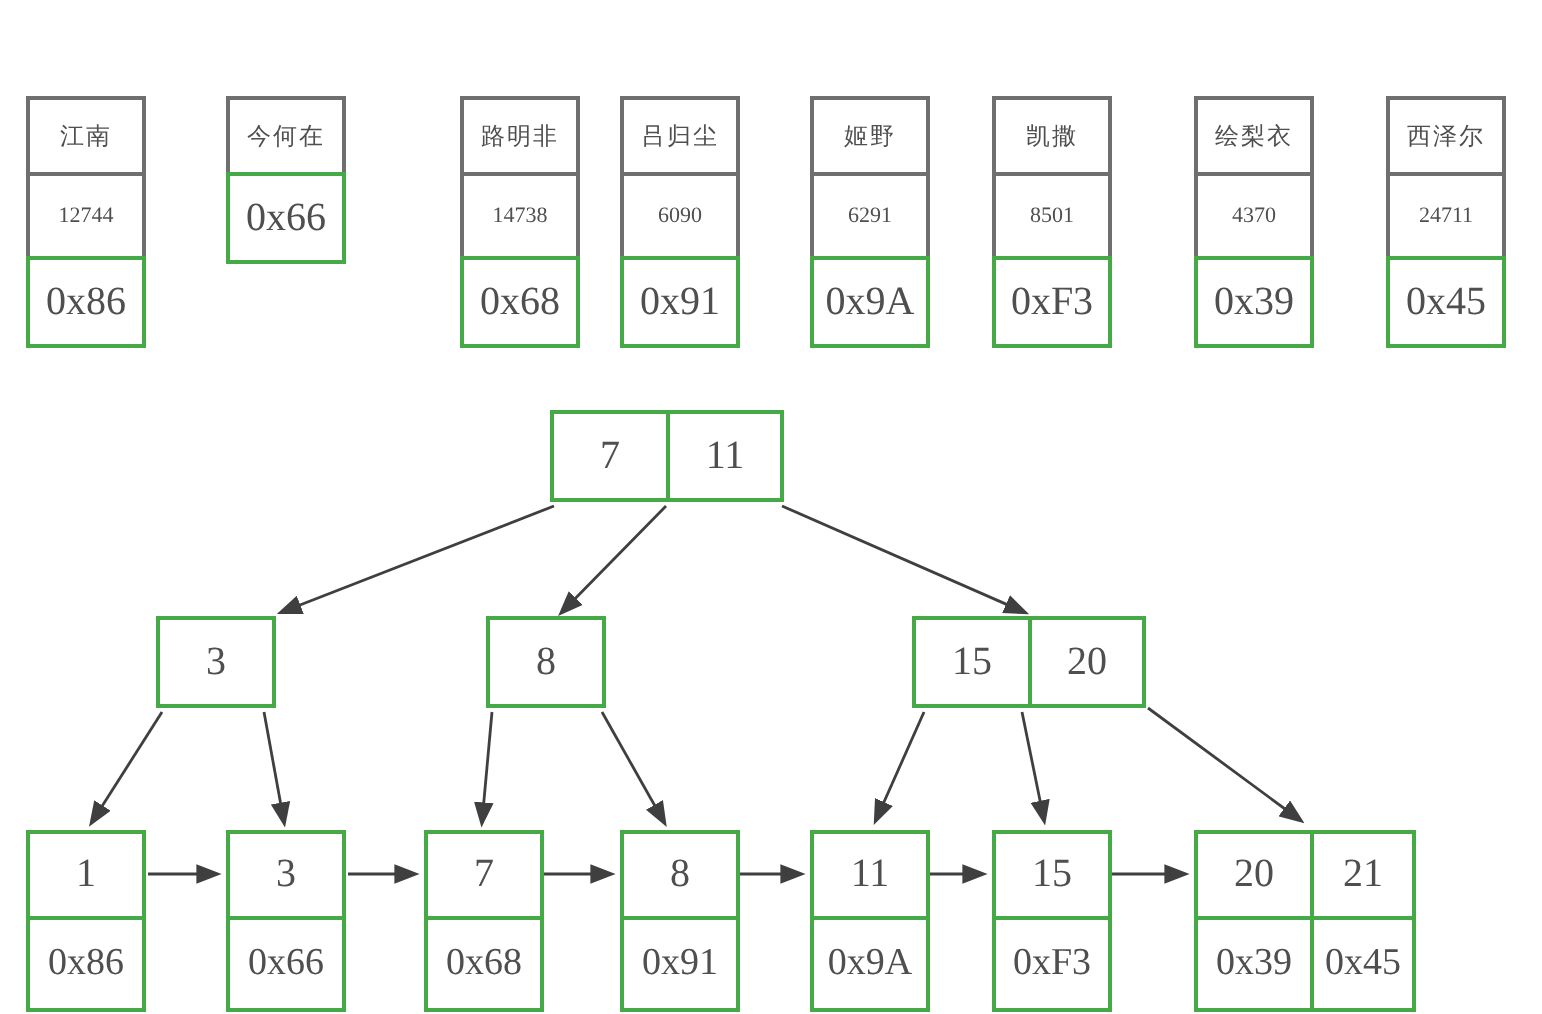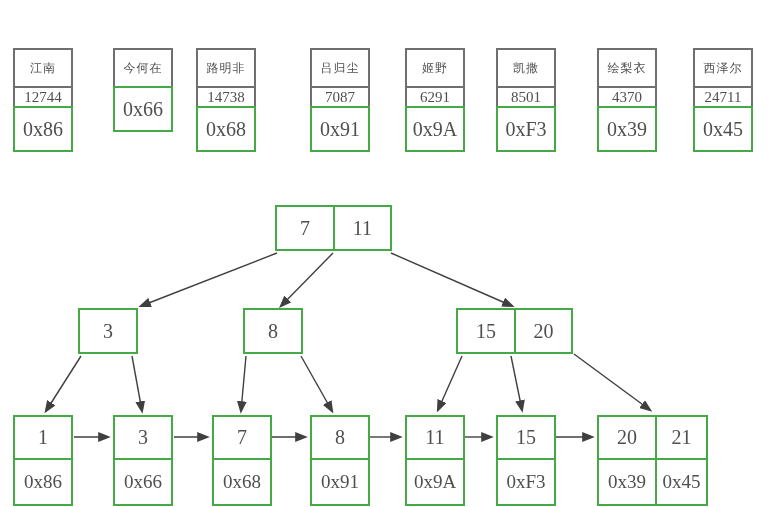--- a/index.html
+++ b/index.html
@@ -13,21 +13,21 @@
     position:relative;width:771px;height:507px;background:#fff;overflow:hidden;
     font-family:Liberation Serif, serif;color:var(--text);margin-top:20px;
   }
   
   .card{position:absolute;top:28px;width:60px;}
   .card .cell{
     box-sizing:border-box;width:60px;display:flex;align-items:center;justify-content:center;
     background:#fff;
   }
   .card .name{height:40px;border:2px solid var(--card_gray);font-size:12px;letter-spacing:1px;}
-  .card .rid{height:22px;border:2px solid var(--card_gray);margin-top:-2px;font-size:15px;}
+  .card .rid{height:44px;border:2px solid var(--card_gray);margin-top:-2px;font-size:11px;}
   .card .ptr{height:46px;border:2px solid var(--node_green);margin-top:-2px;font-size:20px;}
   
   .inode{position:absolute;top:288px;display:flex;}
   .ncell{
     box-sizing:border-box;width:60px;height:46px;border:2px solid var(--node_green);
     display:flex;align-items:center;justify-content:center;font-size:20px;background:#fff;
   }
   .ncell + .ncell{margin-left:-2px;width:59px;}
   
   .leaf{position:absolute;top:395px;width:60px;}
@@ -50,28 +50,28 @@
 
   <div class="card" style="left:13px">
     <div class="cell name">江南</div>
     <div class="cell rid">12744</div>
     <div class="cell ptr">0x86</div>
   </div>
   <div class="card" style="left:113px">
     <div class="cell name">今何在</div>
     <div class="cell ptr">0x66</div>
   </div>
-  <div class="card" style="left:196px">
+  <div class="card" style="left:230px">
     <div class="cell name">路明非</div>
     <div class="cell rid">14738</div>
     <div class="cell ptr">0x68</div>
   </div>
   <div class="card" style="left:310px">
     <div class="cell name">吕归尘</div>
-    <div class="cell rid">7087</div>
+    <div class="cell rid">6090</div>
     <div class="cell ptr">0x91</div>
   </div>
   <div class="card" style="left:405px">
     <div class="cell name">姬野</div>
     <div class="cell rid">6291</div>
     <div class="cell ptr">0x9A</div>
   </div>
   <div class="card" style="left:496px">
     <div class="cell name">凯撒</div>
     <div class="cell rid">8501</div>

